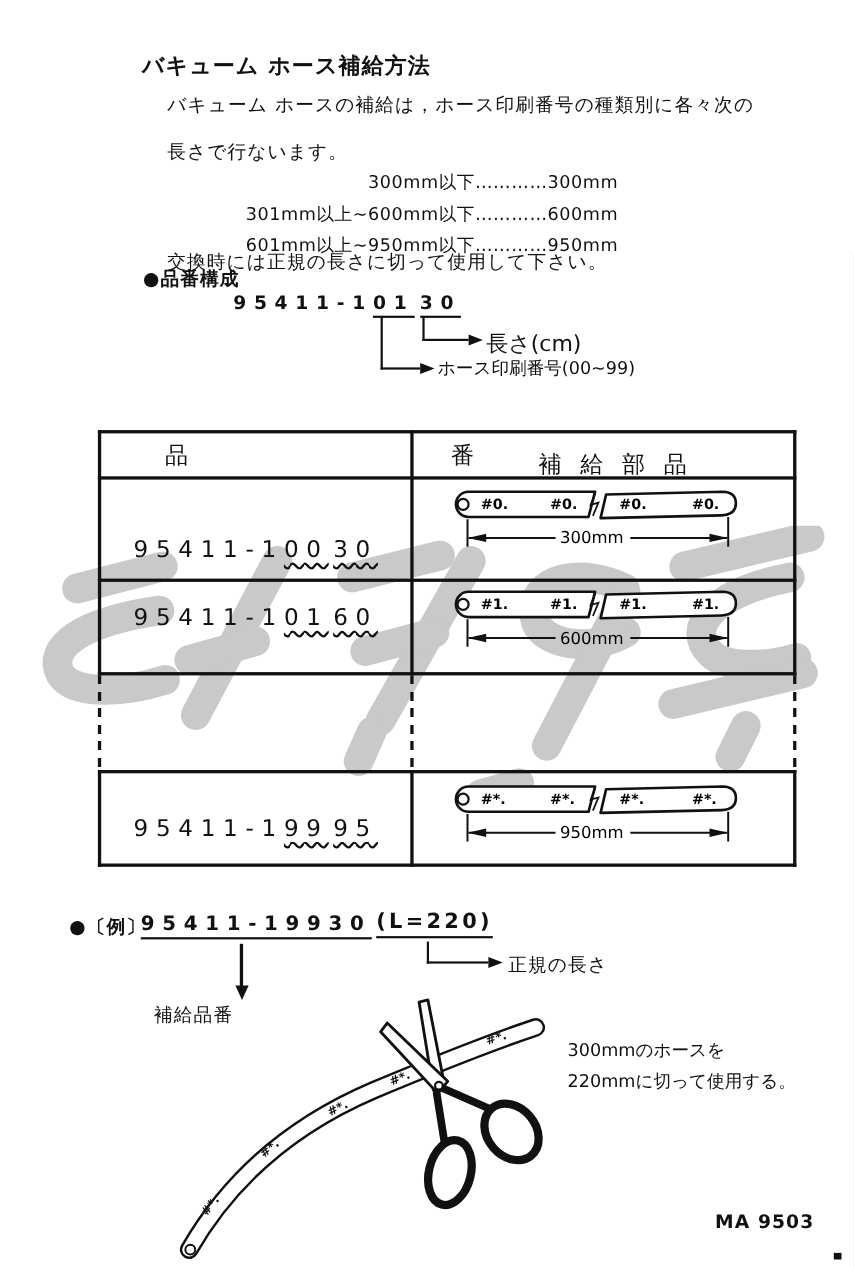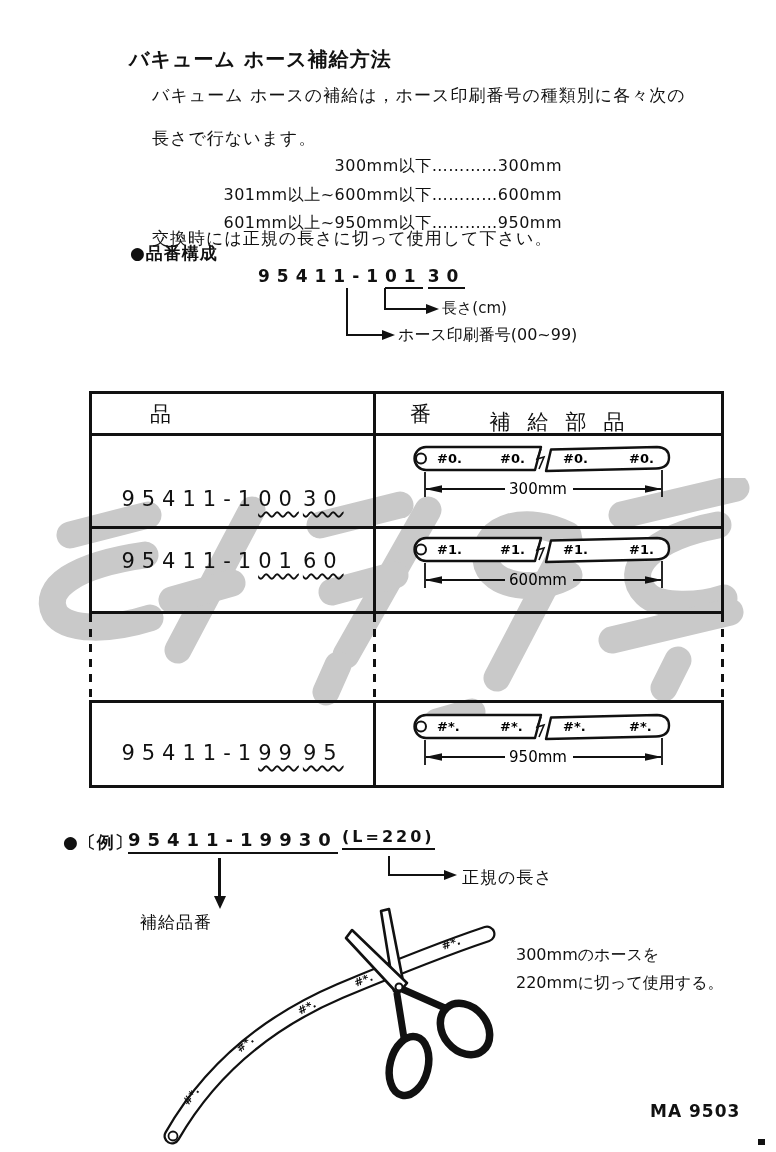--- a/index.html
+++ b/index.html
@@ -69,28 +69,28 @@
   <div class="rules" style="z-index:2;">
     <div>300mm以下…………300mm</div>
     <div>301mm以上~600mm以下…………600mm</div>
     <div>601mm以上~950mm以下…………950mm</div>
   </div>
 
   <div class="txt body17" style="left:152px;top:227px;z-index:2;">交換時には正規の長さに切って使用して下さい。</div>
 
   <div class="txt body17" style="left:130px;top:242px;z-index:2;font-weight:bold;">●品番構成</div>
 
-  <div class="txt pn" style="left:212px;top:266px;z-index:2;margin-left:46px;">
+  <div class="txt pn" style="left:212px;top:266px;z-index:2;">
     <span>95411-1</span><span class="ul">01</span><span class="ul" style="margin-left:5px;">30</span>
   </div>
 
   <div class="vline" style="left:384px;top:288px;width:2px;height:22px;z-index:2;"></div>
   <div class="hline" style="left:384px;top:308px;width:42px;height:2px;z-index:2;"></div>
   <div class="arr-r" style="left:426px;top:304px;z-index:2;"></div>
-  <div class="txt" style="left:442px;top:299px;font-size:15px;z-index:2;">長さ(cm)</div>
+  <div class="txt" style="left:442px;top:299px;font-size:20px;z-index:2;">長さ(cm)</div>
 
   <div class="vline" style="left:346px;top:288px;width:2px;height:48px;z-index:2;"></div>
   <div class="hline" style="left:346px;top:334px;width:36px;height:2px;z-index:2;"></div>
   <div class="arr-r" style="left:382px;top:330px;z-index:2;"></div>
   <div class="txt" style="left:398px;top:325px;font-size:16px;z-index:2;">ホース印刷番号(00~99)</div>
 
   <div class="abs" style="left:89px;top:391px;width:635px;height:397px;z-index:1;">
 
     <div class="hline" style="left:0;top:0;width:635px;height:3px;"></div>
     <div class="hline" style="left:0;top:42px;width:635px;height:3px;"></div>
@@ -189,21 +189,21 @@
       <text x="133" y="49" text-anchor="middle" font-size="15">950mm</text>
     </svg>
   </div>
 
   <div class="txt body17" style="left:63px;top:831px;z-index:2;font-weight:bold;">●〔例〕</div>
 
   <div class="txt" style="left:128px;top:829px;z-index:2;font-size:18px;letter-spacing:7px;font-weight:bold;">
     <span class="uline">95411-19930</span>
   </div>
 
-  <div class="txt" style="left:342px;top:827px;z-index:2;font-size:16px;letter-spacing:3px;font-weight:bold;">
+  <div class="txt" style="left:342px;top:827px;z-index:2;font-size:19px;letter-spacing:3px;font-weight:bold;">
     <span class="uline">(L=220)</span>
   </div>
 
   <div class="vline" style="left:218px;top:858px;width:3px;height:40px;z-index:2;"></div>
   <div class="arr-d" style="left:213.5px;top:896px;z-index:2;"></div>
   <div class="txt body17" style="left:140px;top:911px;z-index:2;">補給品番</div>
 
   <div class="vline" style="left:388px;top:856px;width:2px;height:20px;z-index:2;"></div>
   <div class="hline" style="left:388px;top:874px;width:56px;height:2px;z-index:2;"></div>
   <div class="arr-r" style="left:444px;top:870px;z-index:2;"></div>

